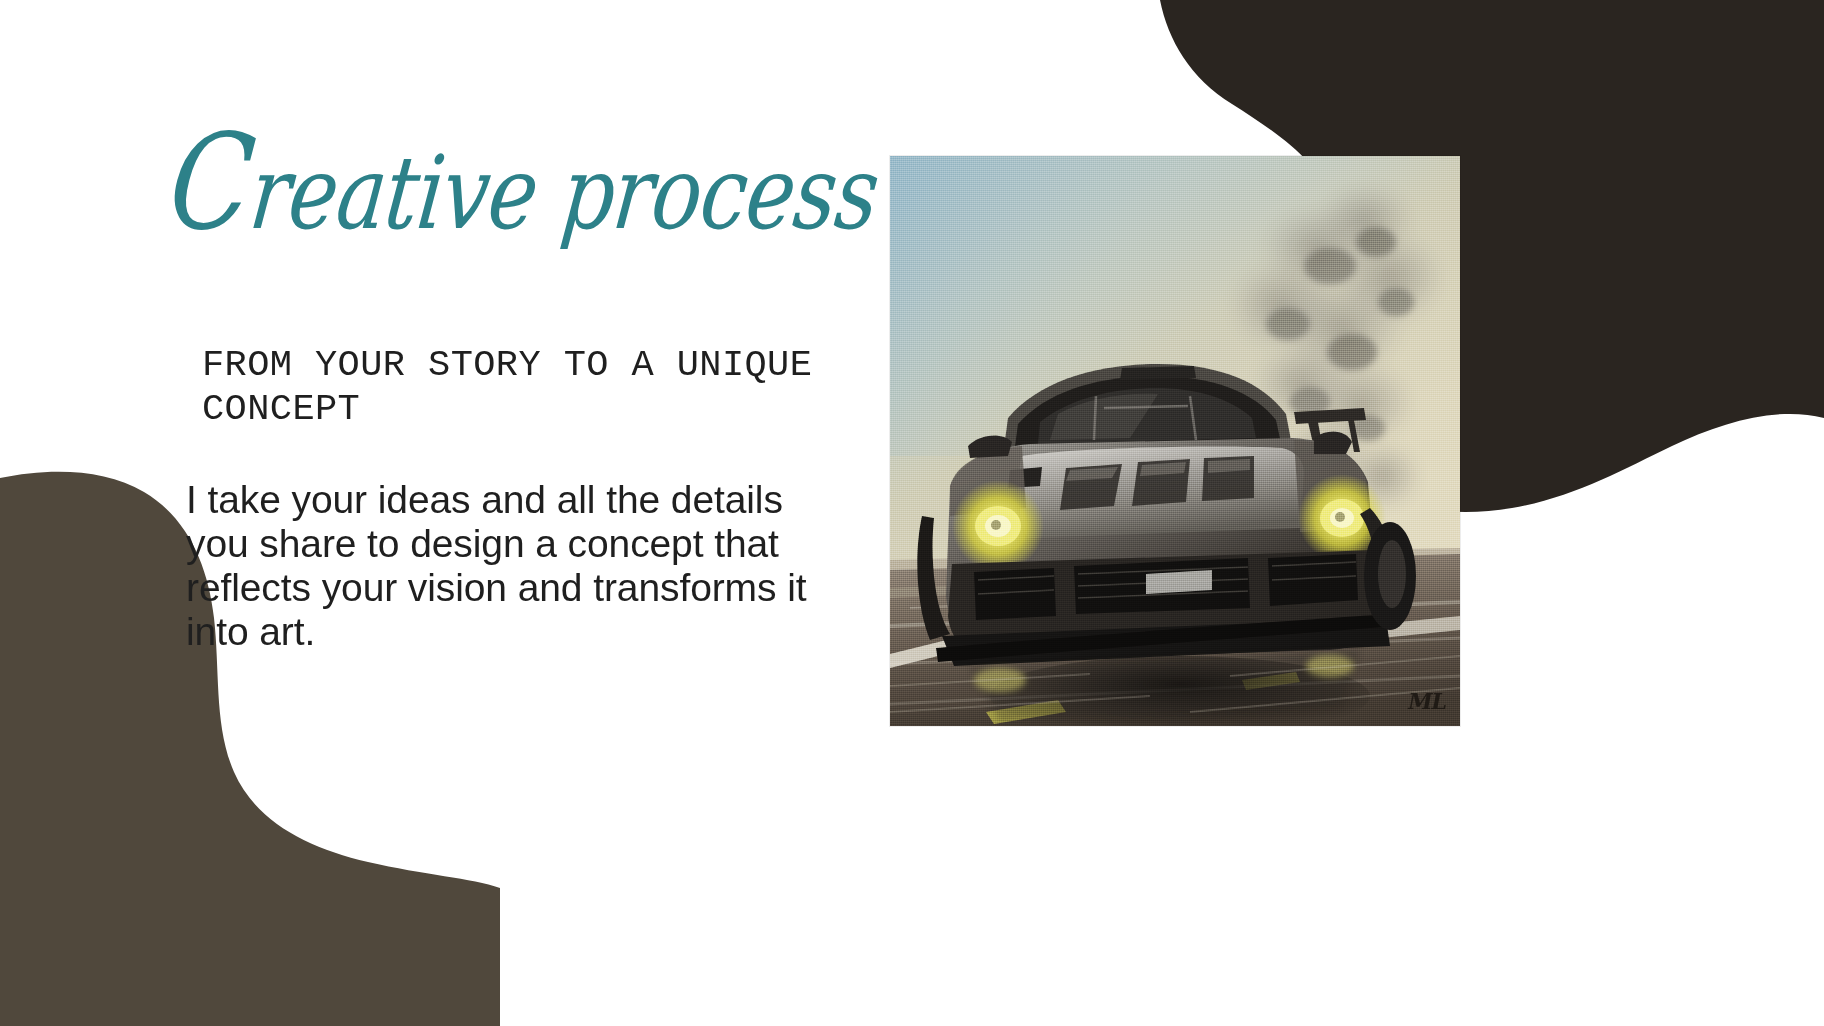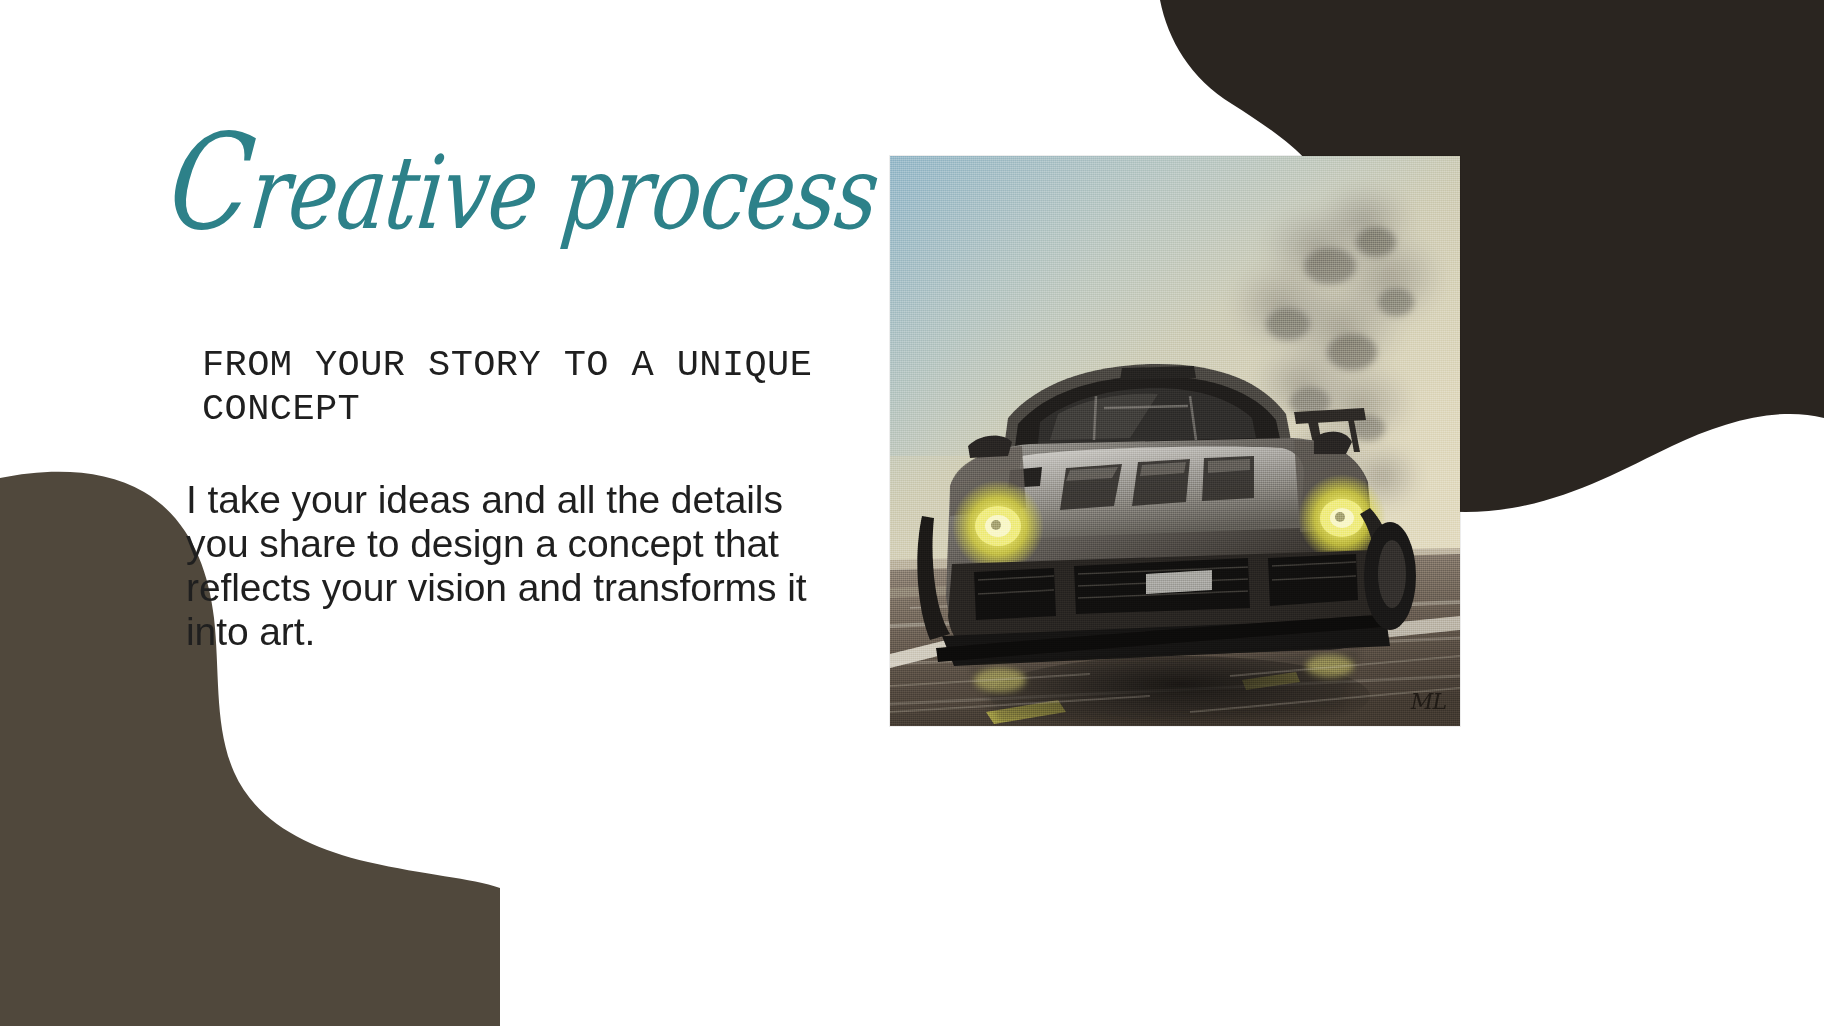--- a/index.html
+++ b/index.html
@@ -118,20 +118,21 @@
   #artwork .sig {
     position: absolute;
     right: 14px;
     bottom: 12px;
     font-family: "DejaVu Serif", serif;
     font-style: italic;
     font-size: 22px;
     color: rgba(20,16,12,0.75);
     letter-spacing: -1px;
     pointer-events: none;
+    font-weight: bold;
   }
 </style>
 </head>
 <body>
 
 <div id="slide">
 
   <div class="blob-layer">
     <svg viewBox="0 0 1824 1026" xmlns="http://www.w3.org/2000/svg" aria-hidden="true">
 

